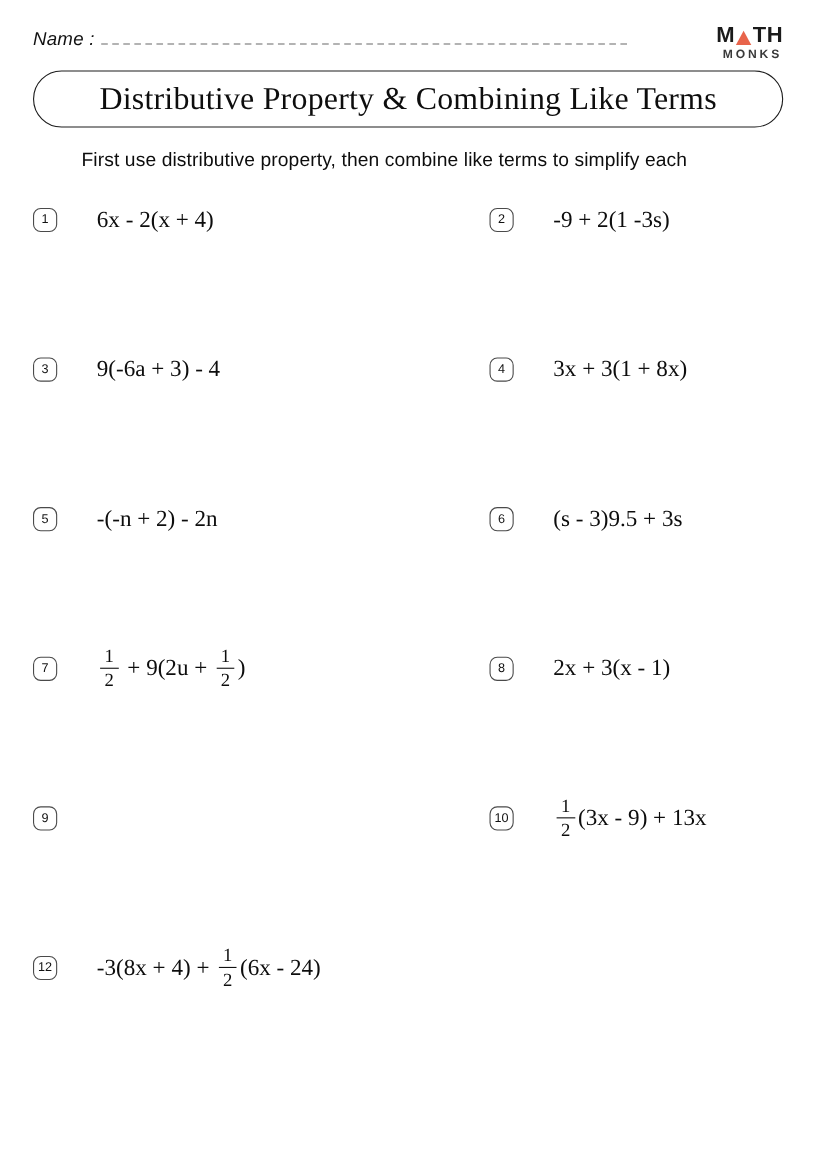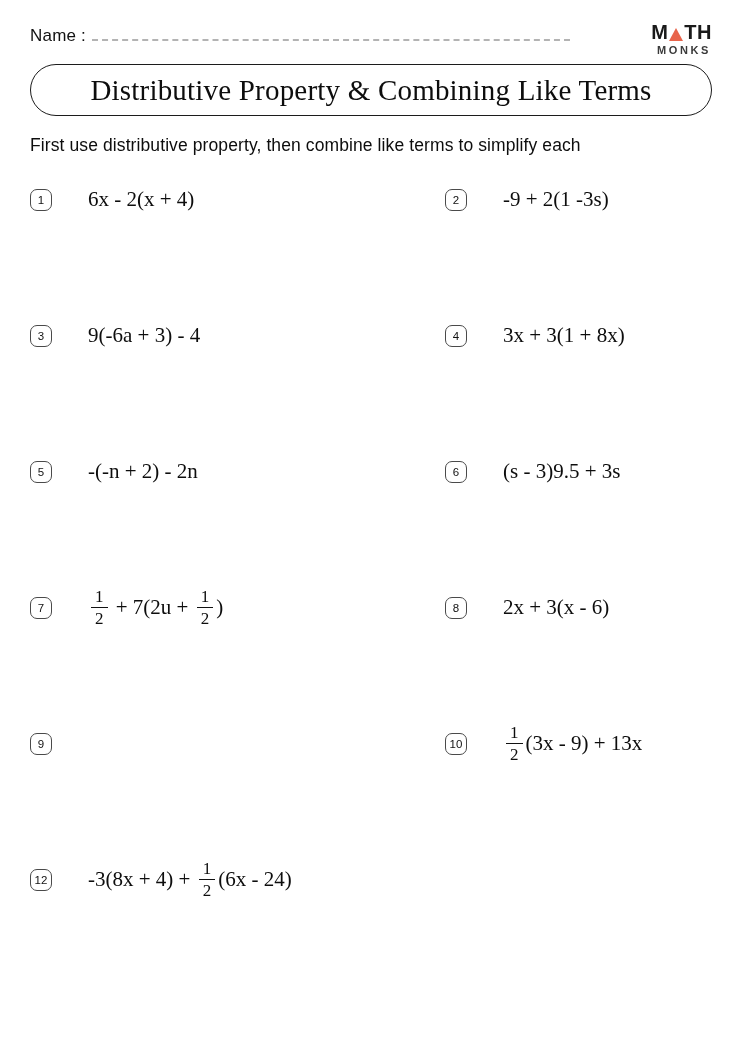--- a/index.html
+++ b/index.html
@@ -18,21 +18,21 @@
   }
 
   
   .header-row {
     display: flex; align-items: flex-start; justify-content: space-between;
     height: 44px;
   }
   .name-block {
     display: flex; align-items: baseline; flex: 1; margin-top: 6px;
   }
-  .name-label { font-size: 17px; color: #111; letter-spacing: 0.2px; }
+  .name-label { font-size: 17px; color: #111; letter-spacing: 0.2px; font-style: italic; }
   .name-line {
     width: 478px; height: 14px; margin-left: 6px;
     border-bottom: 2px dashed #b3b3b3;
   }
   .logo { text-align: right; margin-top: 2px; user-select: none; }
   .logo-top {
     display: flex; align-items: flex-end; justify-content: flex-end;
     font-weight: bold; font-size: 20px; letter-spacing: 0.5px; color: #1a1a1a;
     line-height: 1;
   }
@@ -60,20 +60,21 @@
     letter-spacing: 0.2px;
     white-space: nowrap;
     text-align: center;
   }
 
   
   .instructions {
     margin-top: 16px;
     font-size: 17.5px; line-height: 1.52; color: #0d0d0d;
     letter-spacing: 0.1px;
+    margin-left: 44px;
   }
 
   
   .problems-grid {
     margin-top: 12px;
     display: grid;
     grid-template-columns: 415px 1fr;
     grid-auto-rows: 136px;
     align-items: start;
   }
@@ -173,33 +174,33 @@
         </span>
     </div>
 
     <div class="problem">
       <span class="badge">7</span>
       <span class="expr">
           <span class="frac">
             <span class="num">1</span>
             <span class="den">2</span>
           </span>
-          <span class="seg"> + 7(2u + </span>
+          <span class="seg"> + 9(2u + </span>
           <span class="frac">
             <span class="num">1</span>
             <span class="den">2</span>
           </span>
           <span class="seg">)</span>
         </span>
     </div>
 
     <div class="problem">
       <span class="badge">8</span>
       <span class="expr">
-          <span class="seg">2x + 3(x - 6)</span>
+          <span class="seg">2x + 3(x - 1)</span>
         </span>
     </div>
 
     <div class="problem">
       <span class="badge">9</span>
     </div>
 
     <div class="problem">
       <span class="badge">10</span>
       <span class="expr">

